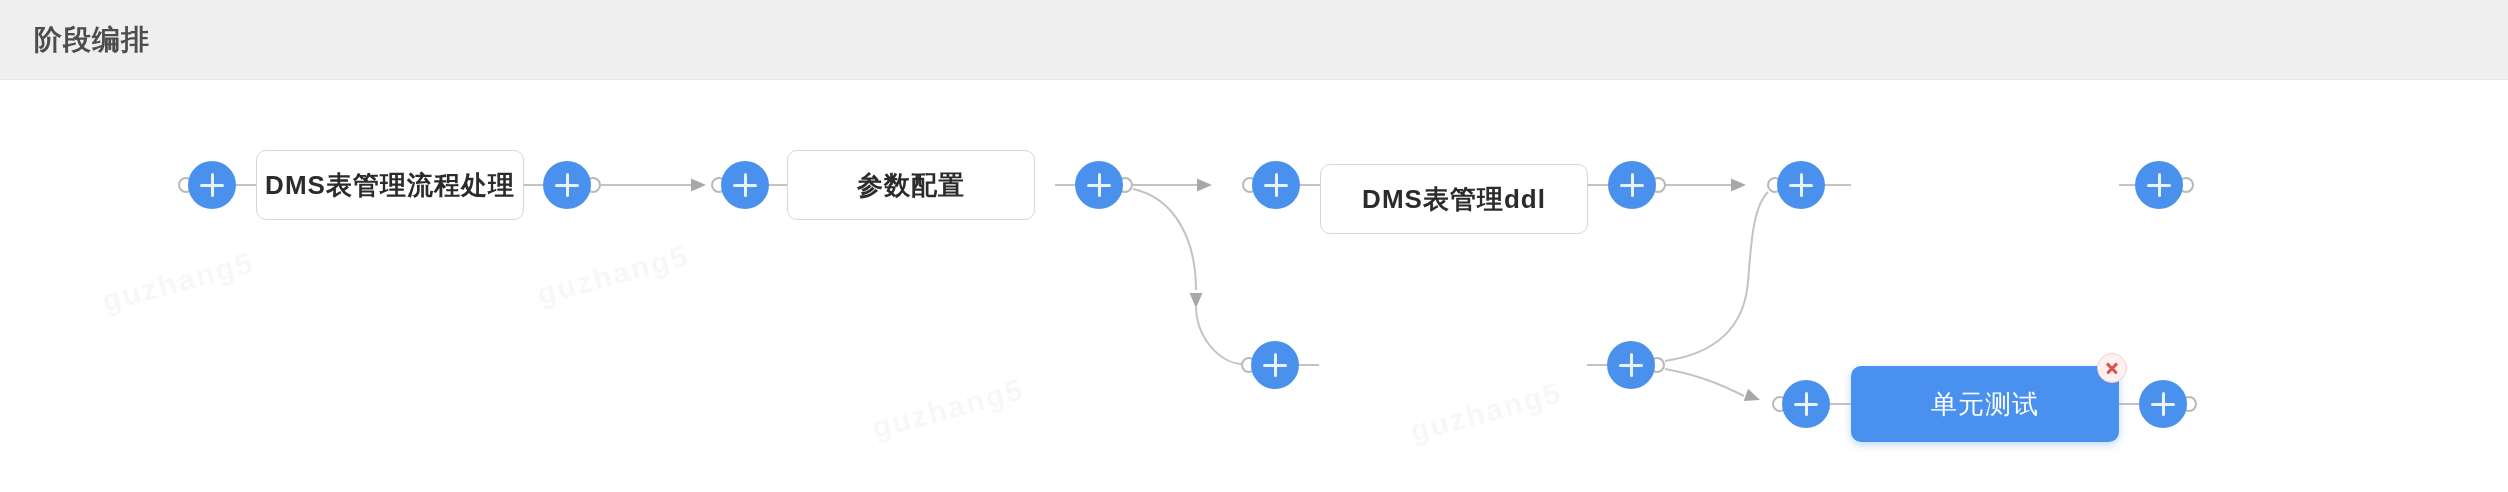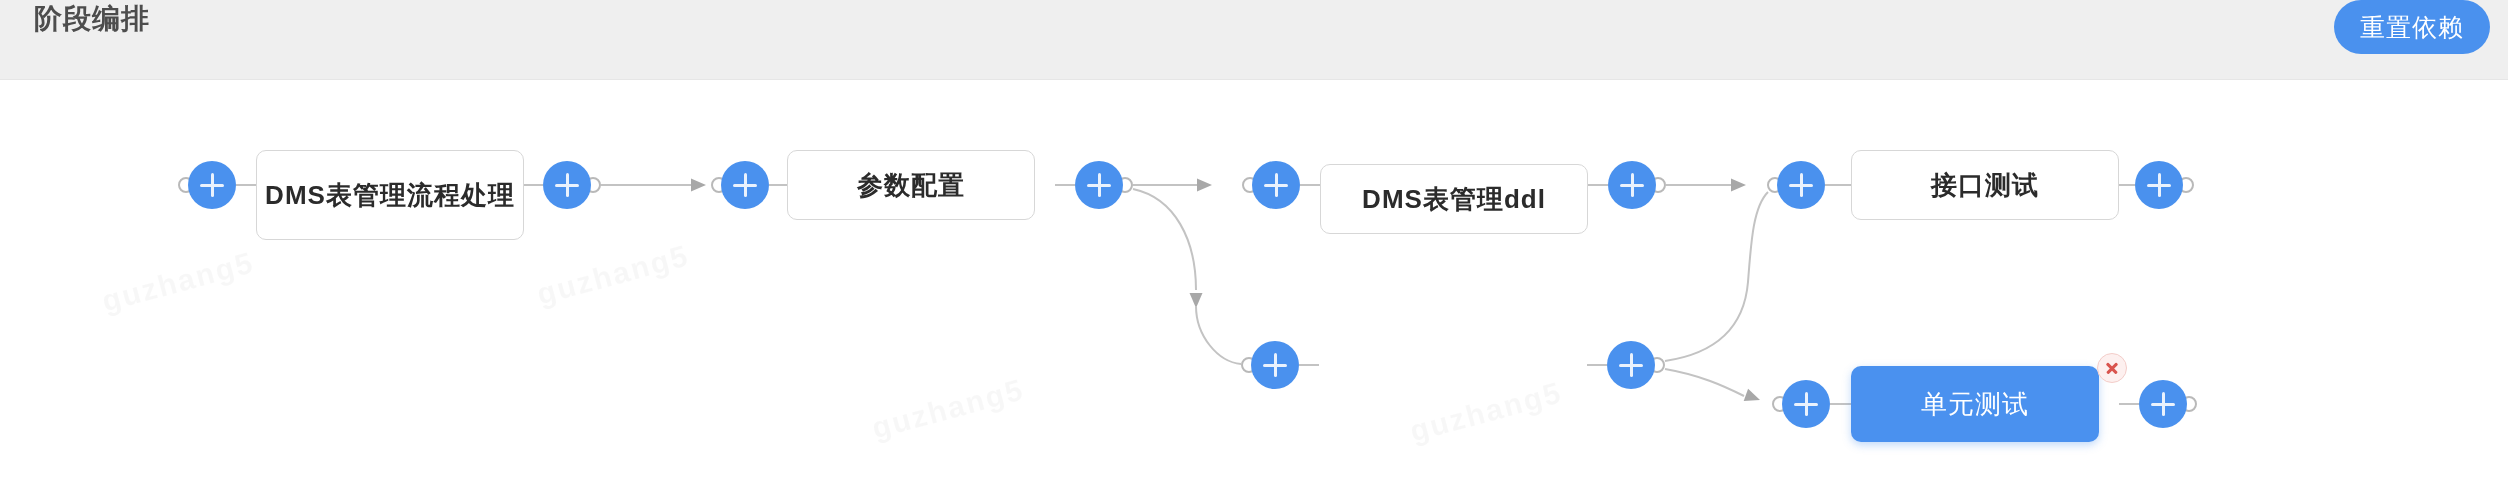--- a/index.html
+++ b/index.html
@@ -5,21 +5,21 @@
   html,body{margin:0;padding:0;background:#fff;}
   #page-root{
     position:relative;width:2508px;height:492px;overflow:hidden;
     font-family:"Liberation Sans","DejaVu Sans",sans-serif;
     background:#ffffff;
   }
   
   .header{
     position:absolute;left:0;top:0;width:2508px;height:80px;
     background:#efefef;border-bottom:1px solid #e6e6e6;
-    display:flex;justify-content:space-between;
+    display:flex;align-items:center;justify-content:space-between;
     box-sizing:border-box;padding:0 18px 0 34px;z-index:10;
   }
   .page-title{font-size:28px;font-weight:700;color:#4d4d4d;letter-spacing:1px;}
   .reset-btn{
     min-width:134px;height:54px;border:none;border-radius:27px;
     background:#4a91ee;color:#ffffff;font-size:25px;font-weight:500;
     font-family:inherit;letter-spacing:1px;padding:0 26px;cursor:pointer;
     display:flex;align-items:center;justify-content:center;
   }
   
@@ -127,25 +127,24 @@
       <circle class="port" cx="1250" cy="185" r="7"></circle>
       <circle class="port" cx="1658" cy="185" r="7"></circle>
       <circle class="port" cx="1775" cy="185" r="7"></circle>
       <circle class="port" cx="2186" cy="185" r="7"></circle>
       <circle class="port" cx="1249" cy="365" r="7"></circle>
       <circle class="port" cx="1657" cy="365" r="7"></circle>
       <circle class="port" cx="1780" cy="404" r="7"></circle>
       <circle class="port" cx="2189" cy="404" r="7"></circle>
     </svg>
 
-    <div class="node" style="left:256px;top:150px;width:268px;height:90px;">DMS表管理流程处理</div>
+    <div class="node" style="left:256px;top:150px;width:268px;height:70px;">DMS表管理流程处理</div>
     <div class="node" style="left:787px;top:150px;width:248px;height:70px;">参数配置</div>
     <div class="node" style="left:1320px;top:164px;width:268px;height:70px;">DMS表管理ddl</div>
-    <div class="node" style="left:1851px;top:150px;width:268px;height:70px;">接口测试</div>
-    <div class="node selected" style="left:1851px;top:366px;width:248px;height:76px;">单元测试</div>
+    <div class="node selected" style="left:1851px;top:366px;width:268px;height:76px;">单元测试</div>
 
     <div class="delete-btn">
       <span class="close-icon"></span>
     </div>
 
     <div class="plus-btn" style="left:188px;top:161px;">
         <span class="plus-icon"></span>
       </div>
     <div class="plus-btn" style="left:543px;top:161px;">
         <span class="plus-icon"></span>
@@ -178,17 +177,16 @@
         <span class="plus-icon"></span>
       </div>
     <div class="plus-btn" style="left:2139px;top:380px;">
         <span class="plus-icon"></span>
       </div>
 
   </div>
 
   <div class="header">
     <span class="page-title">阶段编排</span>
-    <button class="reset-btn">重置依赖</button>
   </div>
 
 
 </div>
 
 </body></html>

